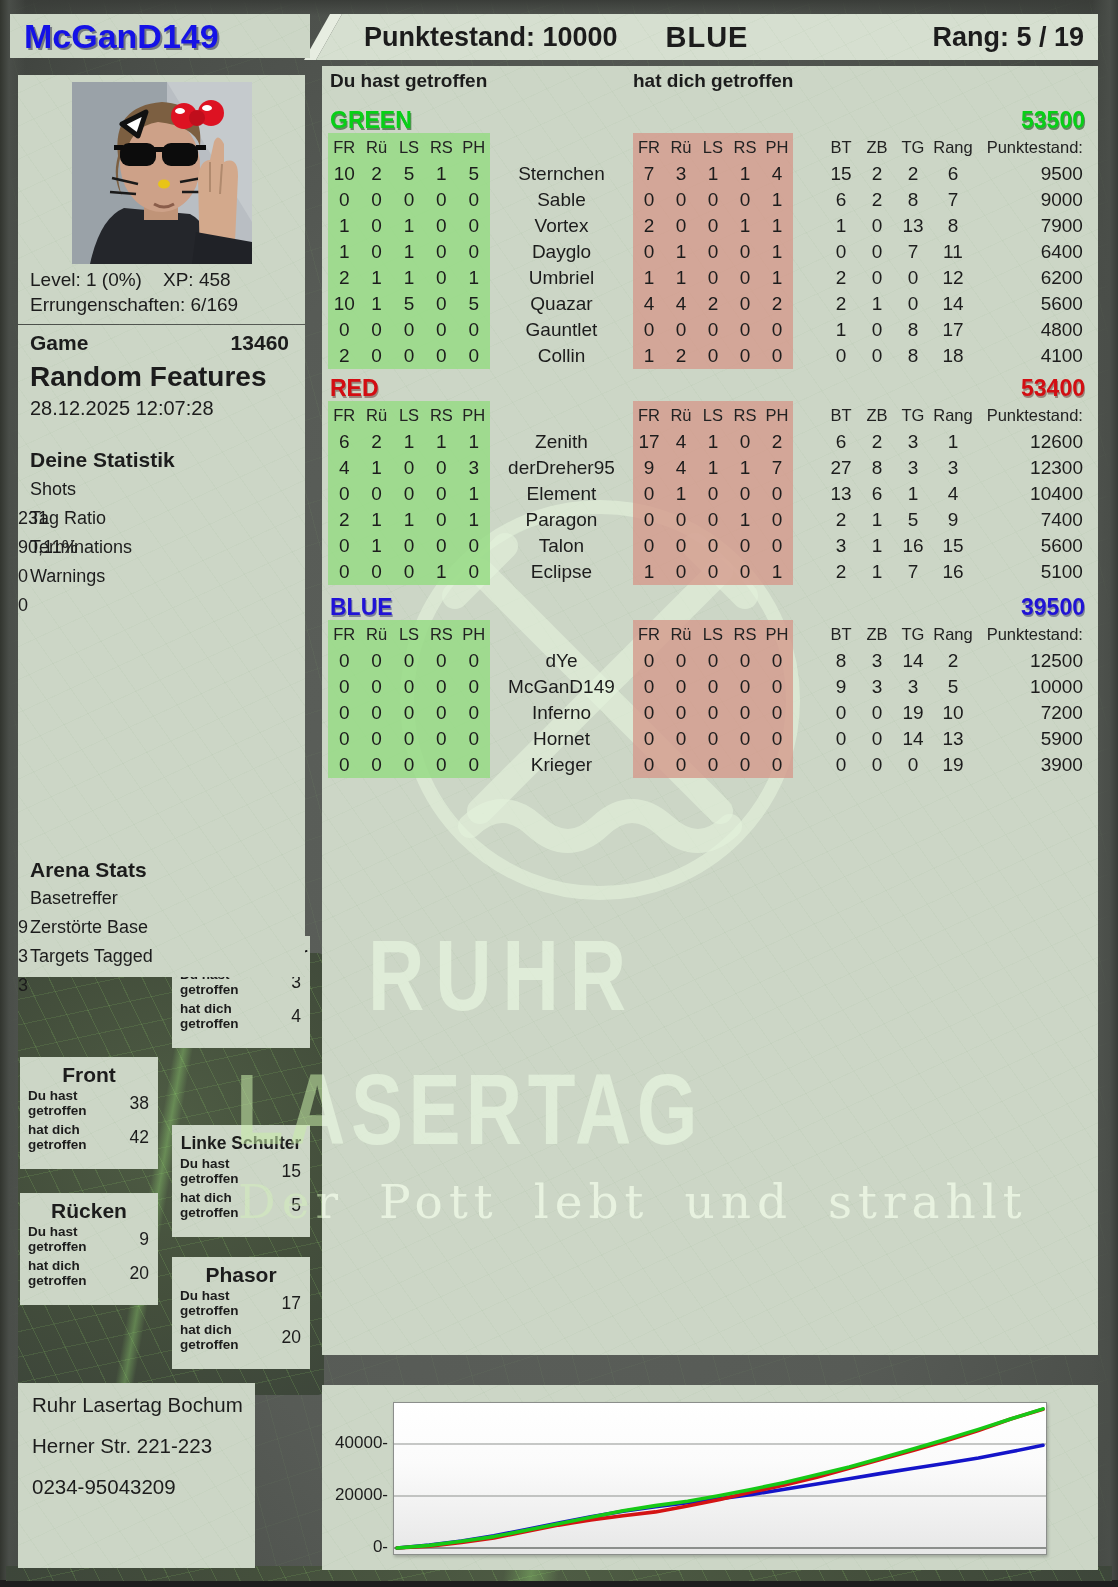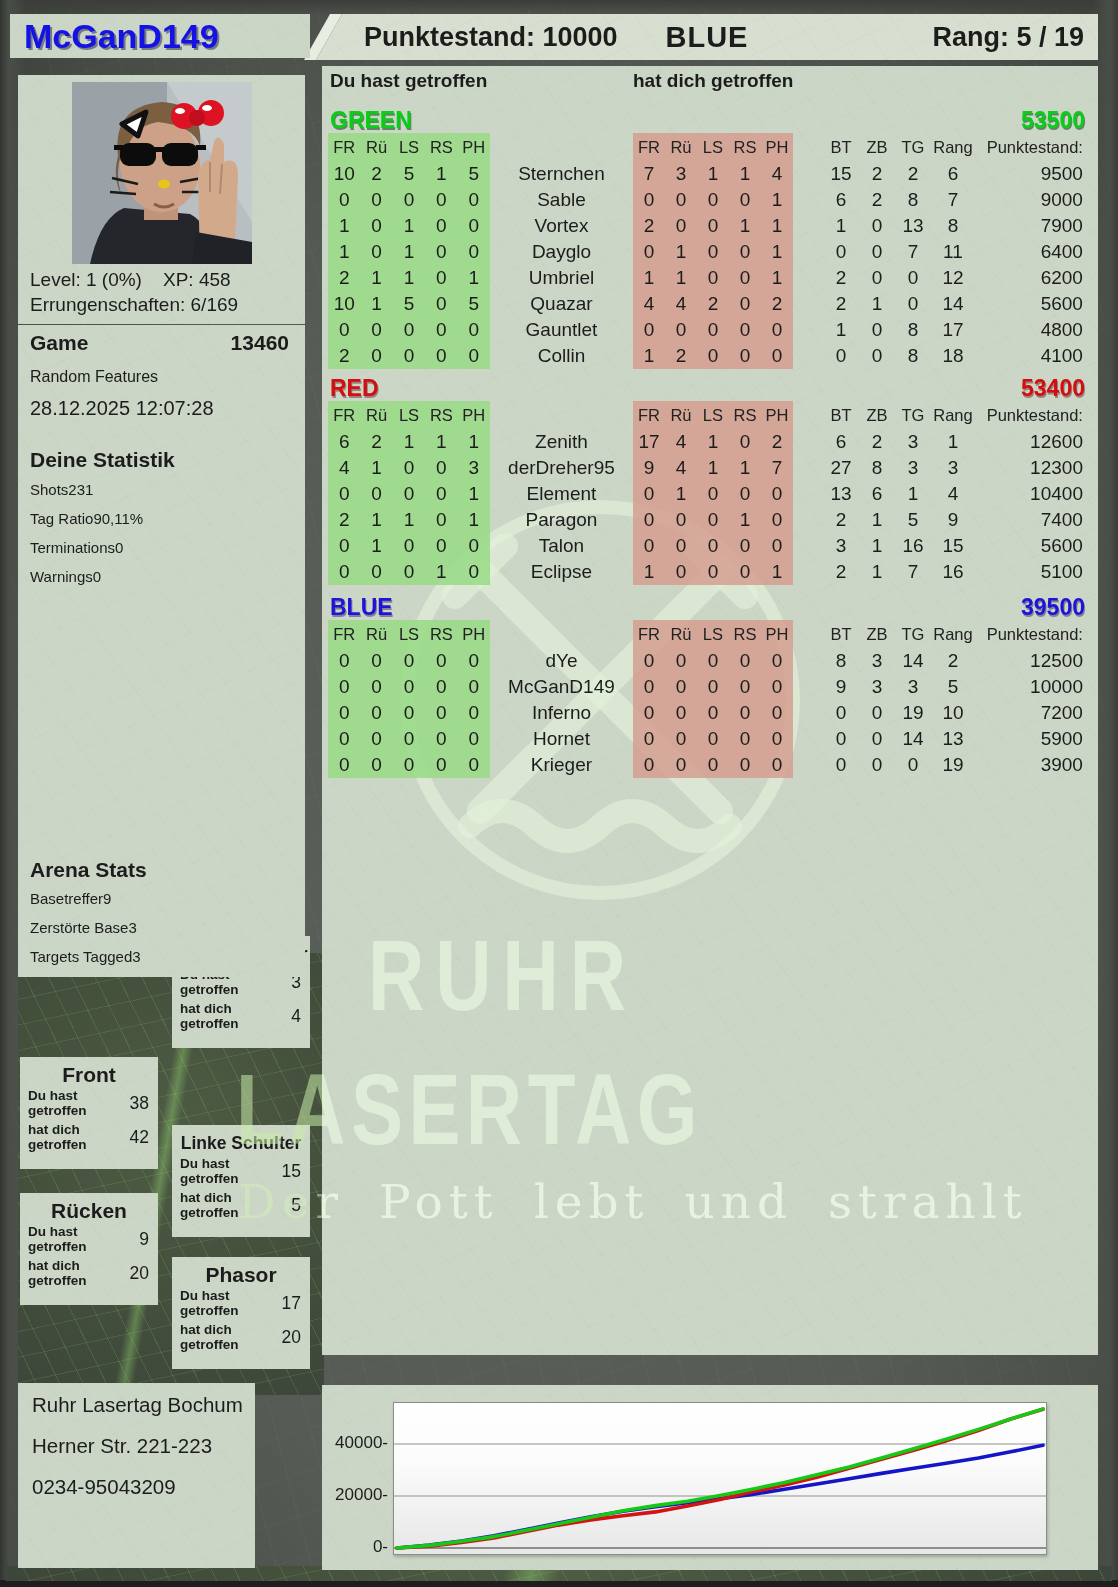--- a/index.html
+++ b/index.html
@@ -42,27 +42,27 @@
     clip-path:polygon(26px 0,38px 0,12px 100%,0 100%);background:#e7ede1;}
   .band{left:316px;top:14px;width:782px;height:46px;clip-path:polygon(26px 0,100% 0,100% 100%,0 100%);
     background-color:#d6dfd0;}
   .band .bl{position:absolute;left:48px;top:0;height:46px;line-height:46px;font-weight:700;font-size:27px;}
   .band .bc{position:absolute;left:50%;transform:translateX(-50%);top:0;height:46px;line-height:46px;font-weight:700;font-size:29px;letter-spacing:1px;}
   .band .br{position:absolute;right:14px;top:0;height:46px;line-height:46px;font-weight:700;font-size:27px;}
   
   .gamepanel{left:18px;top:325px;width:287px;height:652px;}
   .gp-head{position:absolute;left:0;right:0;top:4px;height:28px;line-height:28px;font-weight:700;font-size:21px;display:flex;justify-content:space-between;}
   .gp-head span:first-child{padding-left:12px;} .gp-head span:last-child{padding-right:16px;}
-  .gp-mode{position:absolute;left:12px;top:38px;height:28px;line-height:28px;font-size:16px;}
+  .gp-mode{position:absolute;left:12px;top:38px;height:28px;line-height:28px;font-size:28px;font-weight:bold;}
   .gp-date{position:absolute;left:12px;top:69px;height:28px;line-height:28px;font-size:20px;}
   .gp-sect{position:absolute;left:12px;height:28px;line-height:28px;font-weight:700;font-size:21px;}
   .st-title{top:121px;} .ar-title{top:531px;}
   .kvlist{position:absolute;left:0;right:0;}
   .st-rows{top:150px;} .ar-rows{top:559px;}
-  .kv{display:flex;height:29px;line-height:29px;font-size:15px;}
+  .kv{display:flex;height:29px;line-height:29px;font-size:18px;flex-direction:column;}
   .kv span:first-child{padding-left:12px;} .kv span:last-child{padding-right:16px;}
   
   .zone{width:138px;height:112px;padding-top:5px;box-sizing:border-box;}
   .z-rechte{left:172px;top:936px;} .z-front{left:20px;top:1057px;}
   .z-linke{left:172px;top:1125px;} .z-ruecken{left:20px;top:1193px;} .z-phasor{left:172px;top:1257px;}
   .zone-title{height:26px;line-height:26px;text-align:center;font-weight:700;font-size:21px;}
   .z-rechte .zone-title,.z-linke .zone-title{font-size:17.5px;}
   .zone-row{display:flex;justify-content:space-between;align-items:center;height:22px;padding:0 9px 0 8px;}
   .zone-row .zl{font-size:13.5px;font-weight:700;} .zone-row .zv{font-size:17.5px;}
   .zone-row.r1{margin-top:4px;} .zone-row.r2{margin-top:12px;}

